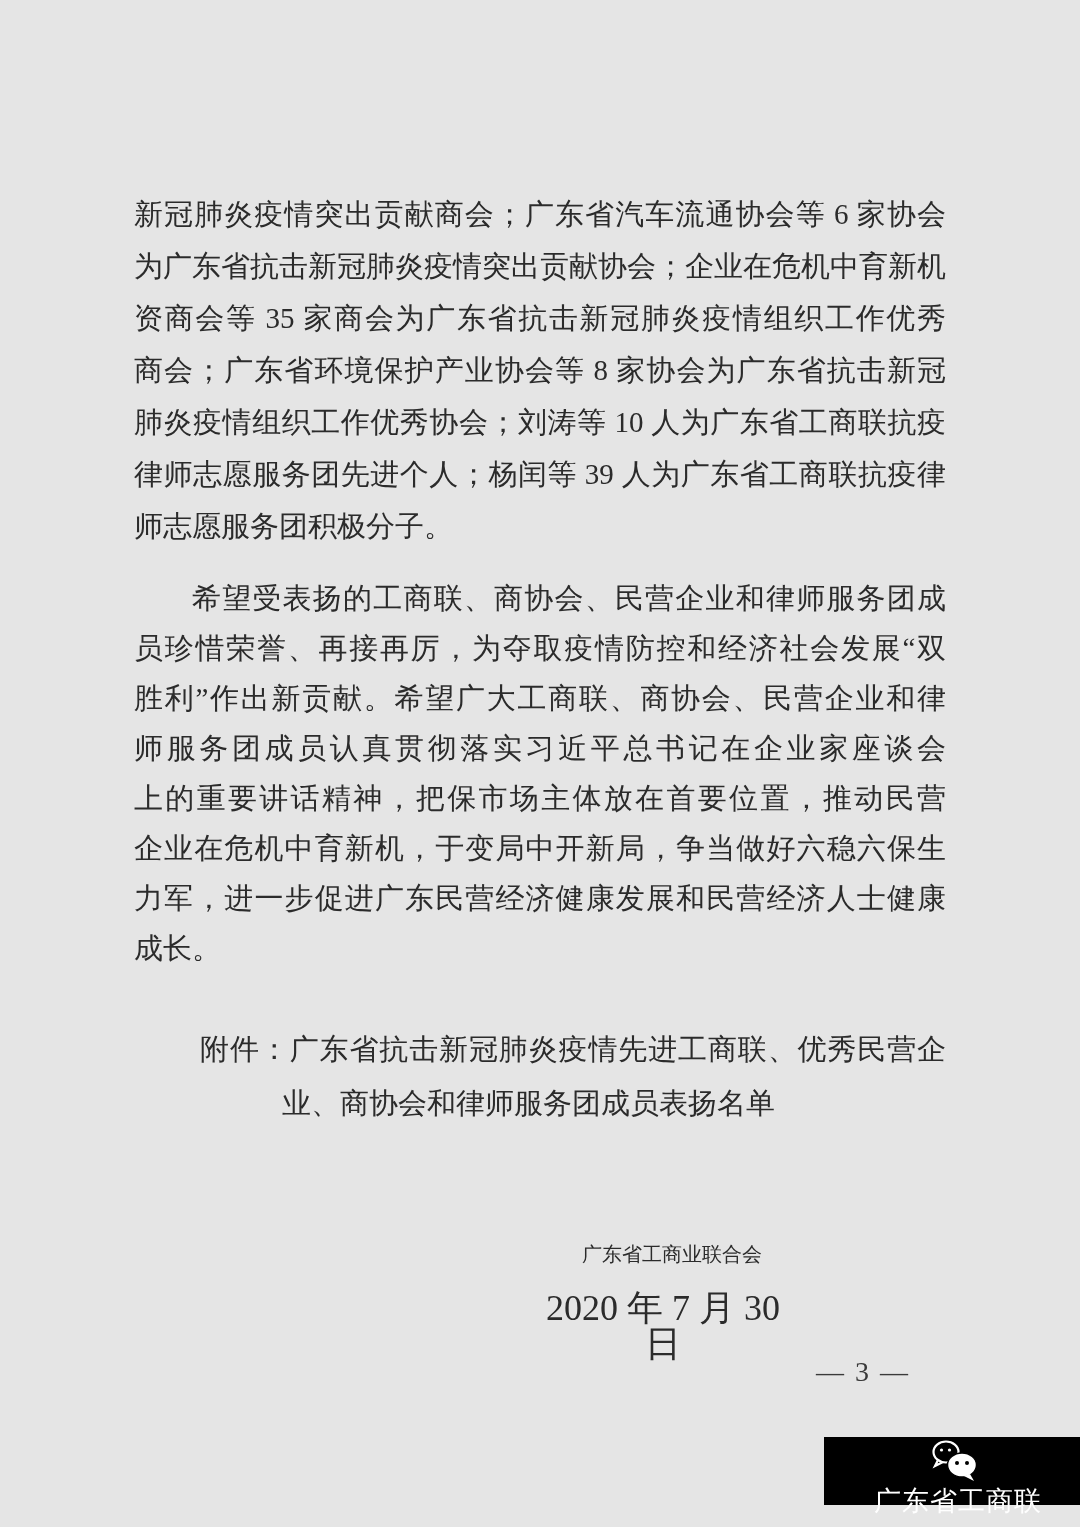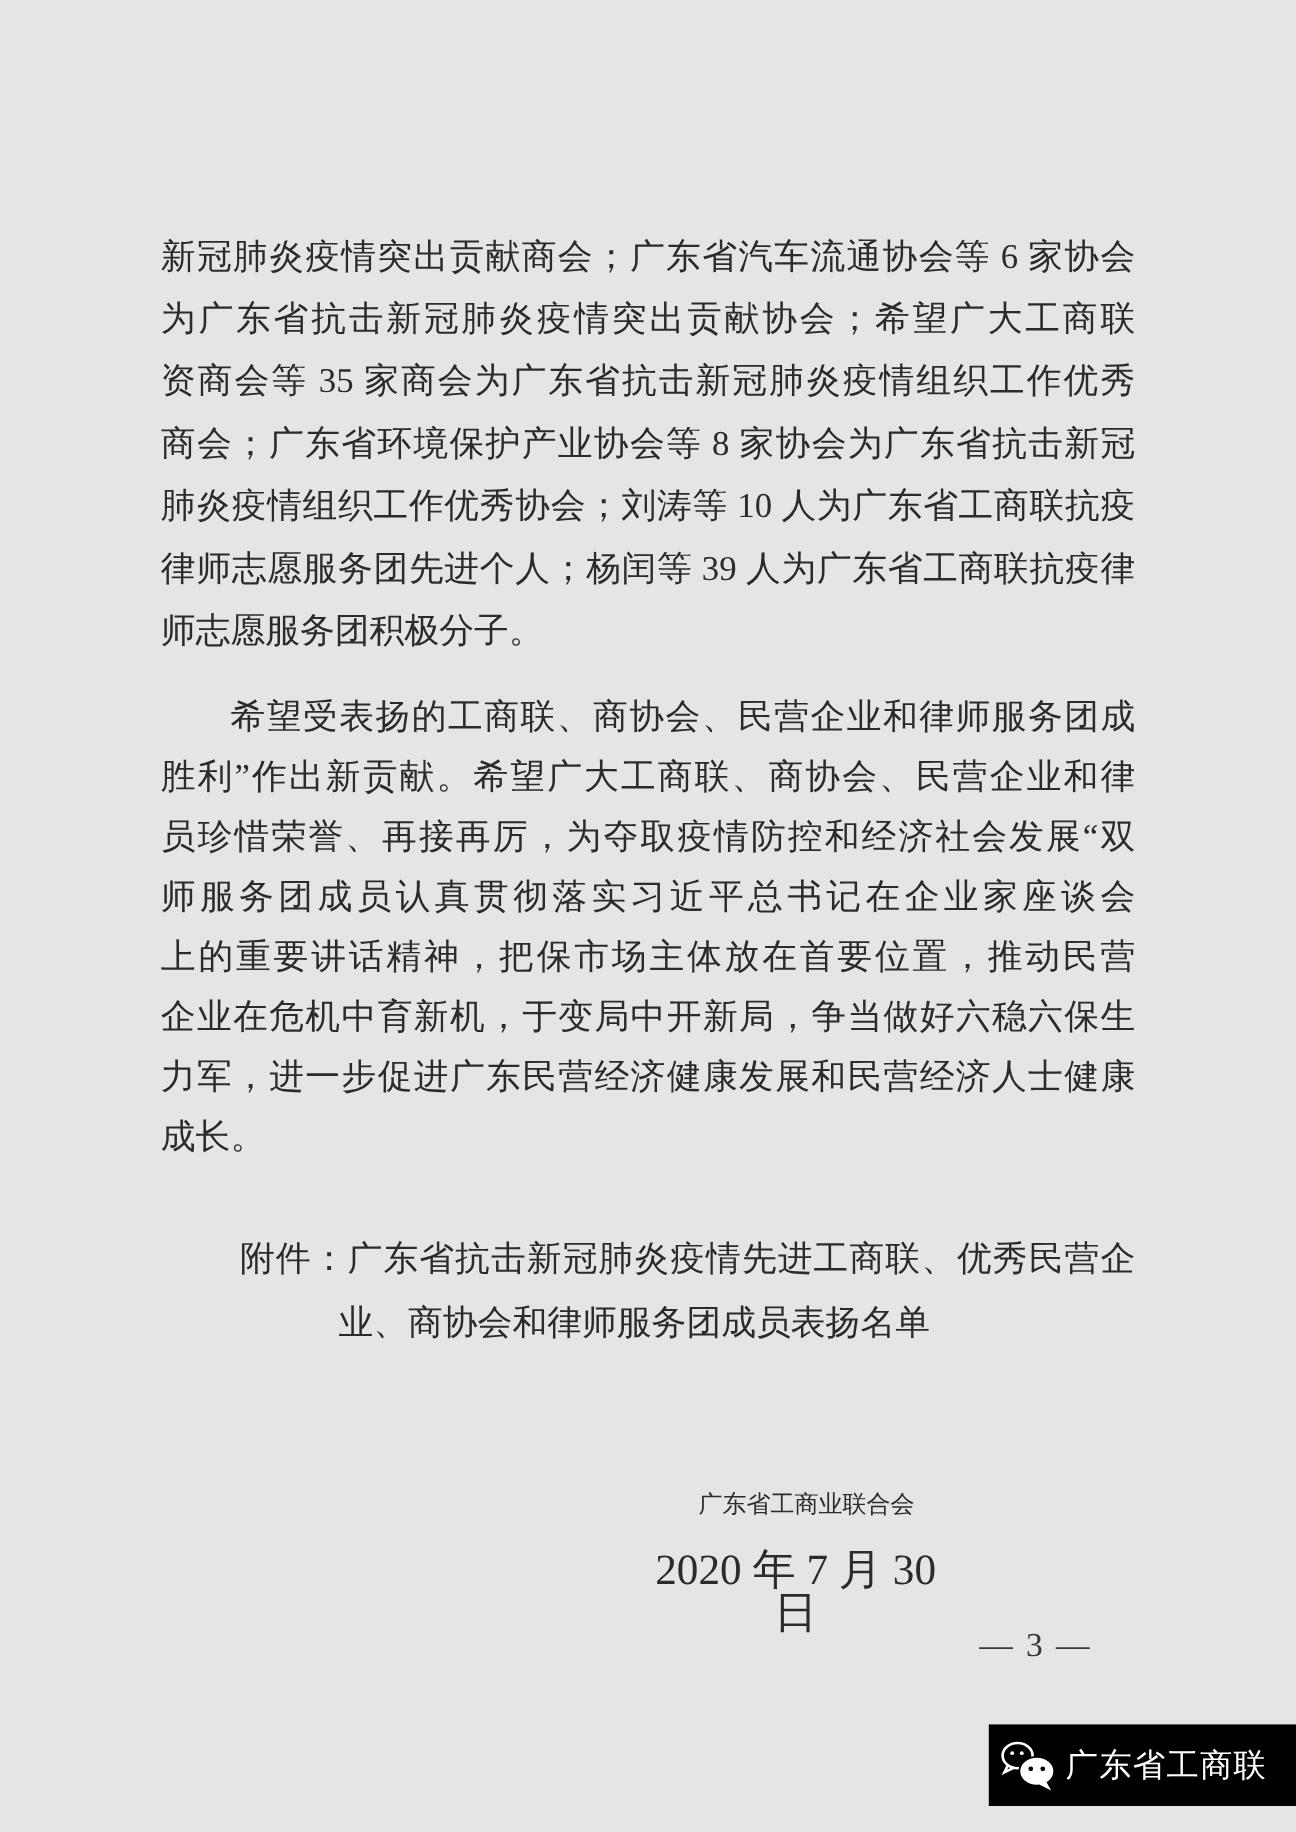--- a/index.html
+++ b/index.html
@@ -74,20 +74,21 @@
     position: absolute;
     left: 824px;
     top: 1437px;
     width: 256px;
     height: 68px;
     background: #000000;
     display: flex;
     align-items: center;
     box-sizing: border-box;
     padding-left: 8px;
+    flex-direction: column;
   }
   .wechat-icon {
     width: 52px;
     height: 46px;
     flex: 0 0 auto;
     display: block;
   }
   .watermark-text {
     color: #ffffff;
     font-size: 27px;
@@ -97,32 +98,32 @@
     white-space: nowrap;
   }
 </style>
 </head>
 <body>
 
 <div class="doc-page">
 
   <div class="text-block para-1">
     <div class="line">新冠肺炎疫情突出贡献商会；广东省汽车流通协会等 6 家协会</div>
-    <div class="line">为广东省抗击新冠肺炎疫情突出贡献协会；希望广大工商联</div>
+    <div class="line">为广东省抗击新冠肺炎疫情突出贡献协会；企业在危机中育新机</div>
     <div class="line">资商会等 35 家商会为广东省抗击新冠肺炎疫情组织工作优秀</div>
     <div class="line">商会；广东省环境保护产业协会等 8 家协会为广东省抗击新冠</div>
     <div class="line">肺炎疫情组织工作优秀协会；刘涛等 10 人为广东省工商联抗疫</div>
     <div class="line">律师志愿服务团先进个人；杨闰等 39 人为广东省工商联抗疫律</div>
     <div class="line line-last">师志愿服务团积极分子。</div>
   </div>
 
   <div class="text-block para-2">
     <div class="line indent-2em">希望受表扬的工商联、商协会、民营企业和律师服务团成</div>
+    <div class="line">员珍惜荣誉、再接再厉，为夺取疫情防控和经济社会发展“双</div>
     <div class="line">胜利”作出新贡献。希望广大工商联、商协会、民营企业和律</div>
-    <div class="line">员珍惜荣誉、再接再厉，为夺取疫情防控和经济社会发展“双</div>
     <div class="line">师服务团成员认真贯彻落实习近平总书记在企业家座谈会</div>
     <div class="line">上的重要讲话精神，把保市场主体放在首要位置，推动民营</div>
     <div class="line">企业在危机中育新机，于变局中开新局，争当做好六稳六保生</div>
     <div class="line">力军，进一步促进广东民营经济健康发展和民营经济人士健康</div>
     <div class="line line-last">成长。</div>
   </div>
 
   <div class="text-block attach-block">
     <div class="line attach-line-1">附件：广东省抗击新冠肺炎疫情先进工商联、优秀民营企</div>
     <div class="attach-line-2">业、商协会和律师服务团成员表扬名单</div>

